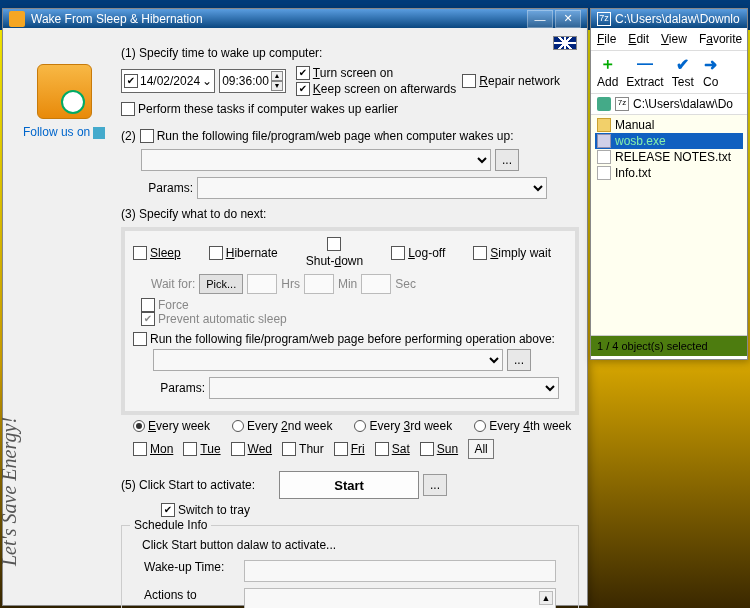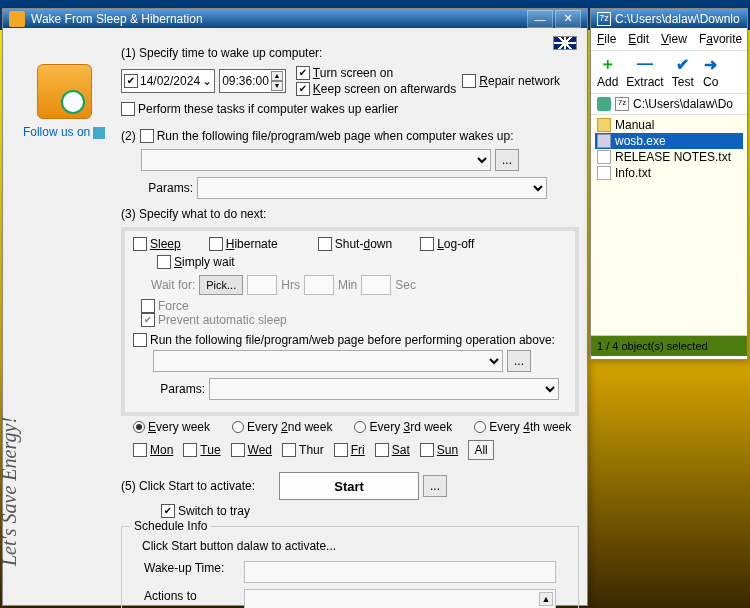--- a/index.html
+++ b/index.html
@@ -52,21 +52,21 @@
 .file-window { left: 590px; top: 8px; width: 158px; height: 352px; background: #fff; }
 .file-window .titlebar { font-size: 12px; }
 .menu-bar { display: flex; gap: 12px; padding: 4px 6px; border-bottom: 1px solid #ddd; }
 .tool-bar { display: flex; gap: 8px; padding: 4px 6px; border-bottom: 1px solid #ddd; }
 .tool-btn { display: flex; flex-direction: column; align-items: center; gap: 2px; cursor: pointer; font-size: 11px; }
 .tool-btn .ic { width: 18px; height: 18px; display: flex; align-items: center; justify-content: center; font-size: 16px; font-weight: bold; }
 .addr-bar { display: flex; align-items: center; gap: 4px; padding: 3px 6px; border-bottom: 1px solid #ddd; font-size: 11px; }
 .addr-bar .ic { width: 14px; height: 14px; background: #4a8; border-radius: 2px; }
 .file-list { background: #fffff0; height: 220px; padding: 2px 4px; }
 .file-item { display: flex; align-items: center; gap: 4px; padding: 1px 2px; cursor: pointer; }
-.file-item.selected { background: #1060c0; color: #ffffff; }
+.file-item.selected { background: #1060c0; color: #86efac; }
 .file-item .fic { width: 14px; height: 14px; }
 .fic.folder { background: #f2d06a; border: 1px solid #c9a030; }
 .fic.exe { background: #d0d0e8; border: 1px solid #9090b0; }
 .fic.txt { background: #fff; border: 1px solid #aaa; }
 .status-bar { border-top: 1px solid #ccc; padding: 4px 6px; font-size: 11px; background: #4d7c0f; }
 .disabled { color: #888; }
 </style>
 </head>
 <body>
 
@@ -145,21 +145,21 @@
       <fieldset class="sub">
         <div class="row">
           <label class="opt">
               <span class="chk"></span>
               <span class="u">Sleep</span>
             </label>
           <label class="opt" style="margin-left:24px;">
               <span class="chk"></span>
               <span><span class="u">H</span>ibernate</span>
             </label>
-          <label class="opt" style="margin-left:36px;">
+          <label class="opt" style="margin-left:24px;flex-direction:column;">
               <span class="chk"></span>
               <span>Shut-<span class="u">d</span>own</span>
             </label>
           <label class="opt" style="margin-left:24px;">
               <span class="chk"></span>
               <span><span class="u">L</span>og-off</span>
             </label>
           <label class="opt" style="margin-left:24px;">
               <span class="chk"></span>
               <span><span class="u">S</span>imply wait</span>

